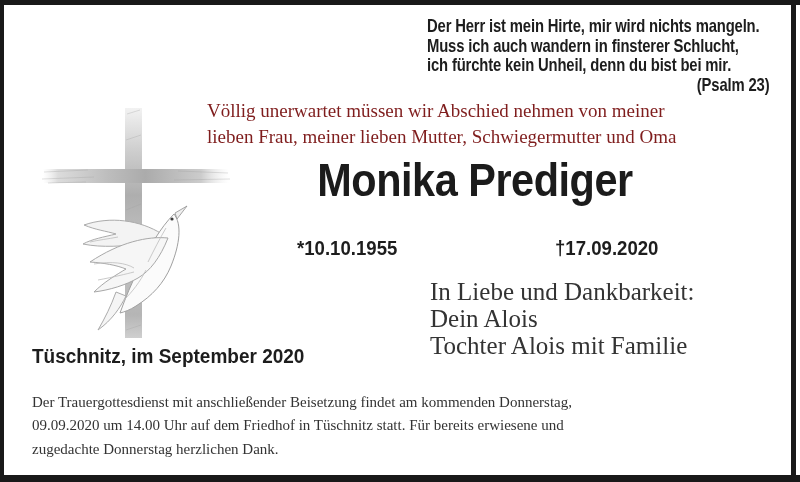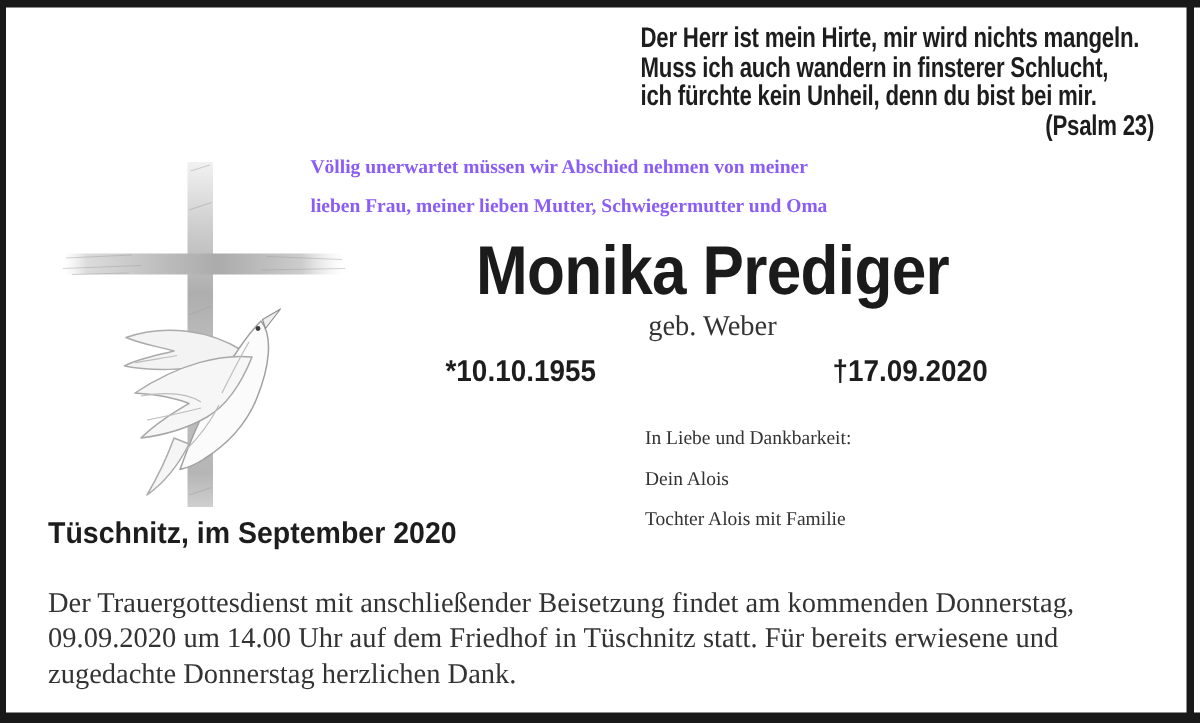--- a/index.html
+++ b/index.html
@@ -23,21 +23,21 @@
     transform:scaleX(0.78);transform-origin:left top;
     letter-spacing:-0.2px;
   }
   .quote .attr{text-align:right;padding-right:6px;}
 
   .illustration{position:absolute;left:28px;top:80px;}
 
   .intro{
     position:absolute;left:207px;top:98px;
     font-family:"Liberation Serif",serif;
-    font-size:13px;line-height:25.5px;color:#8b5cf6;white-space:nowrap;font-weight:bold;
+    font-size:19px;line-height:25.5px;color:#7f1d1d;white-space:nowrap;
   }
 
   .name{
     position:absolute;left:250px;top:155px;width:450px;
     text-align:center;font-weight:700;font-size:46px;line-height:50px;
     color:#1b1b1b;letter-spacing:-0.5px;white-space:nowrap;
     transform:scaleX(0.9);transform-origin:center top;
   }
   .maiden{
     position:absolute;left:250px;top:207px;width:450px;text-align:center;
@@ -50,33 +50,33 @@
   }
   .death{
     position:absolute;left:555px;top:237px;
     font-weight:700;font-size:20px;color:#1d1d1d;white-space:nowrap;
     transform:scaleX(0.93);transform-origin:left top;
   }
 
   .mourners{
     position:absolute;left:430px;top:278px;
     font-family:"Liberation Serif",serif;
-    font-size:13px;line-height:27px;color:#333333;white-space:nowrap;
+    font-size:25px;line-height:27px;color:#333333;white-space:nowrap;
   }
 
   .placeline{
     position:absolute;left:32px;top:345px;
     font-weight:700;font-size:20px;color:#1d1d1d;white-space:nowrap;
     transform:scaleX(0.95);transform-origin:left top;
   }
 
   .funeral{
     position:absolute;left:32px;top:391px;
     font-family:"Liberation Serif",serif;
-    font-size:19px;line-height:23.4px;color:#333333;white-space:nowrap;
+    font-size:15px;line-height:23.4px;color:#333333;white-space:nowrap;
   }
 </style>
 </head>
 <body>
 
 <div class="page">
 
   <div class="frame-top"></div>
   <div class="frame-left"></div>
   <div class="frame-right"></div>
@@ -148,21 +148,20 @@
       </g>
     </g>
   </svg>
 
   <div class="intro">
     <div>Völlig unerwartet müssen wir Abschied nehmen von meiner</div>
     <div>lieben Frau, meiner lieben Mutter, Schwiegermutter und Oma</div>
   </div>
 
   <div class="name">Monika Prediger</div>
-  <div class="maiden">geb. Weber</div>
   <div class="birth">*10.10.1955</div>
   <div class="death">†17.09.2020</div>
 
   <div class="mourners">
     <div>In Liebe und Dankbarkeit:</div>
     <div>Dein Alois</div>
     <div>Tochter Alois mit Familie</div>
   </div>
 
   <div class="placeline">Tüschnitz, im September 2020</div>

